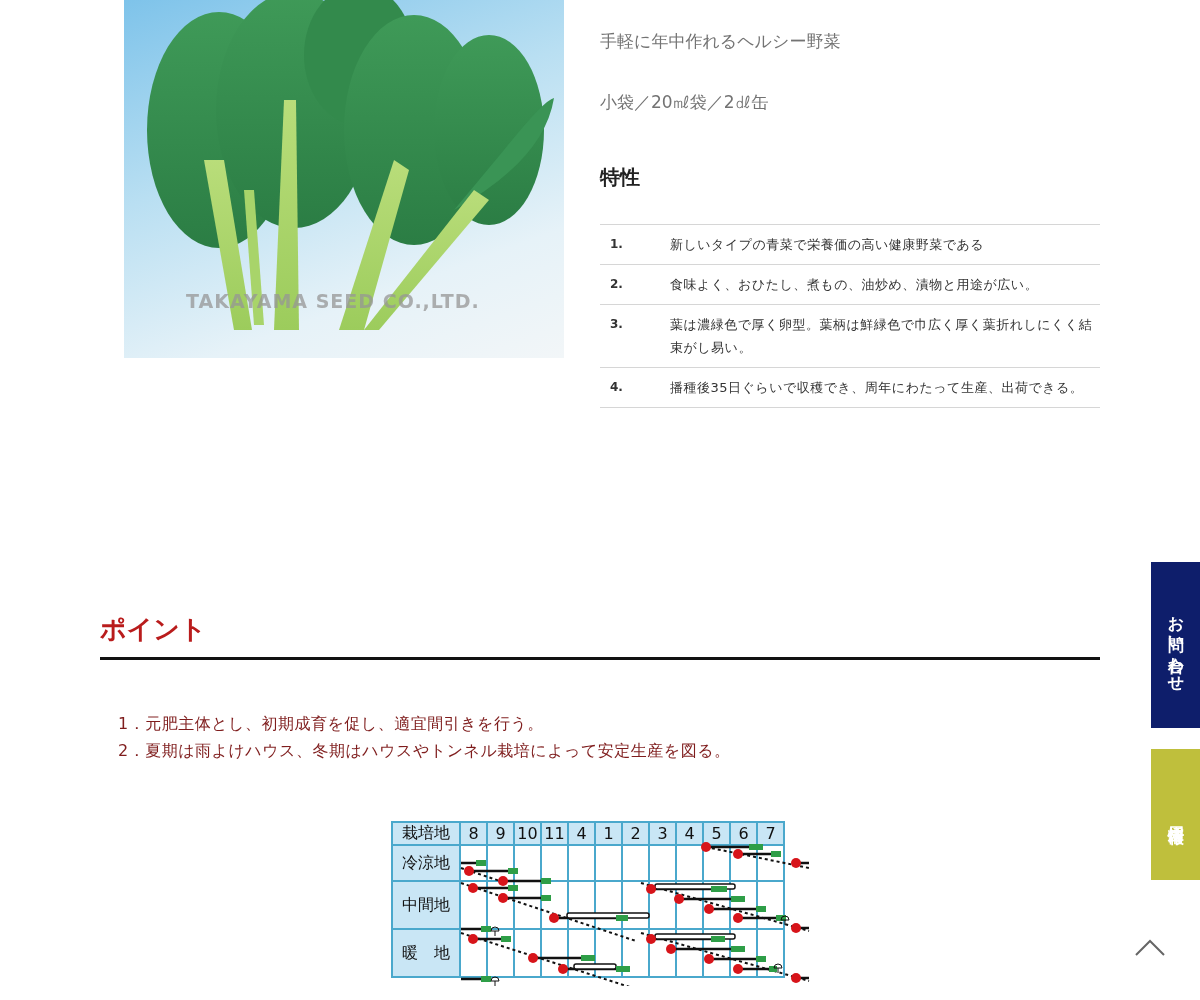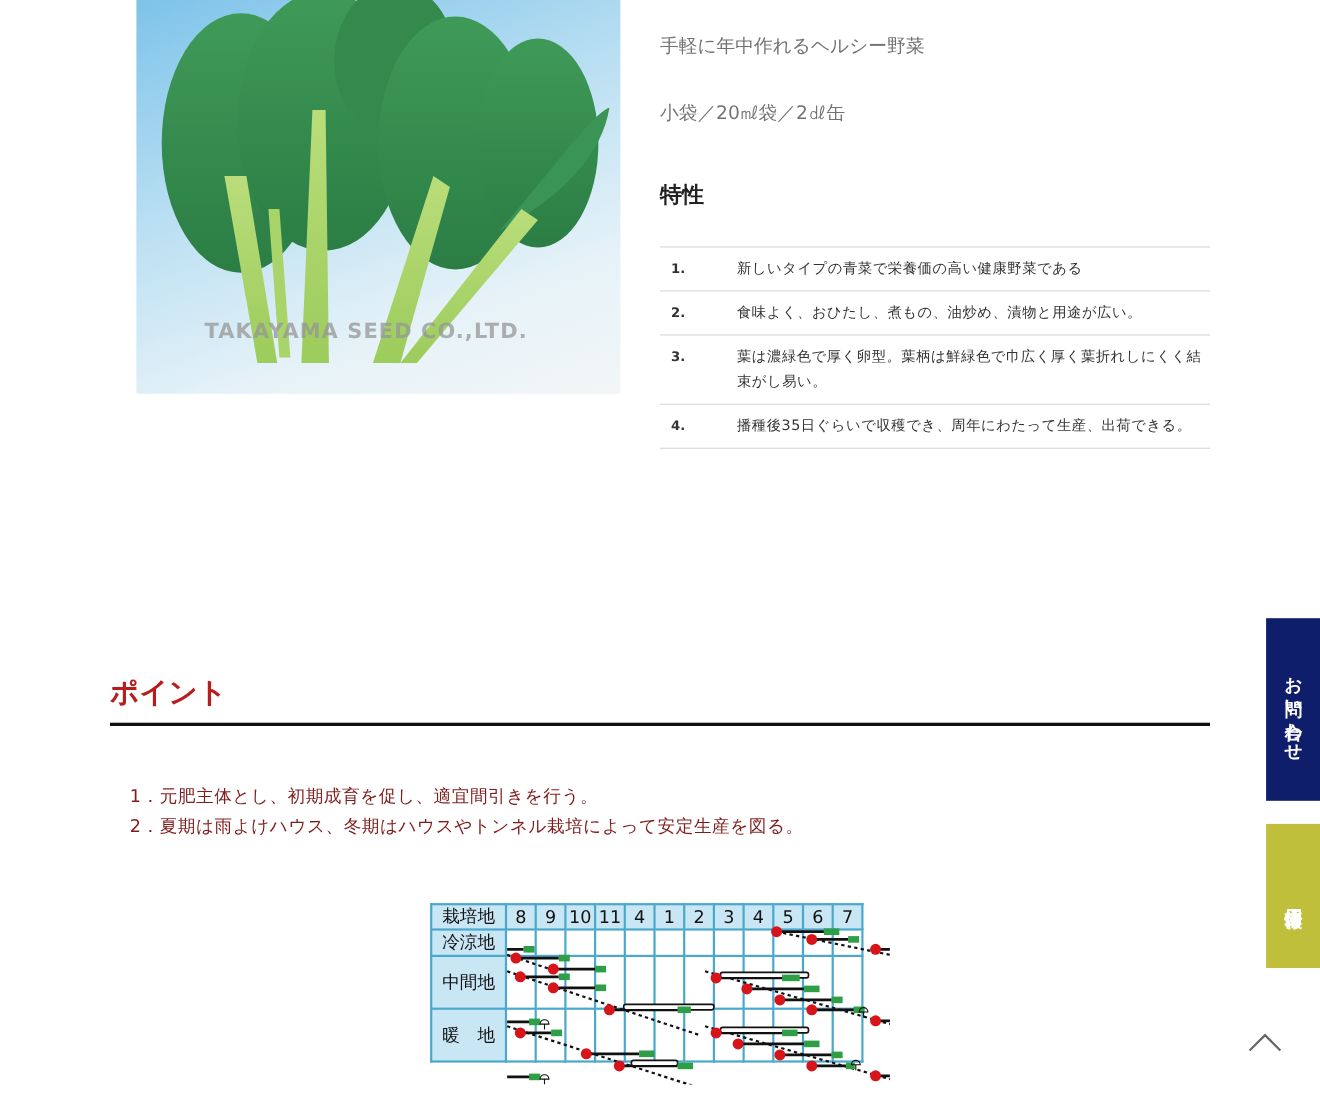--- a/index.html
+++ b/index.html
@@ -134,21 +134,21 @@
       <td class="cell">11</td>
       <td class="cell">4</td>
       <td class="cell">1</td>
       <td class="cell">2</td>
       <td class="cell">3</td>
       <td class="cell">4</td>
       <td class="cell">5</td>
       <td class="cell">6</td>
       <td class="cell">7</td>
     </tr>
-    <tr style="height:24px">
+    <tr style="height:36px">
       <td class="region">冷涼地</td>
       <td></td>
           <td></td>
           <td></td>
           <td></td>
           <td></td>
           <td></td>
           <td></td>
           <td></td>
           <td></td>

